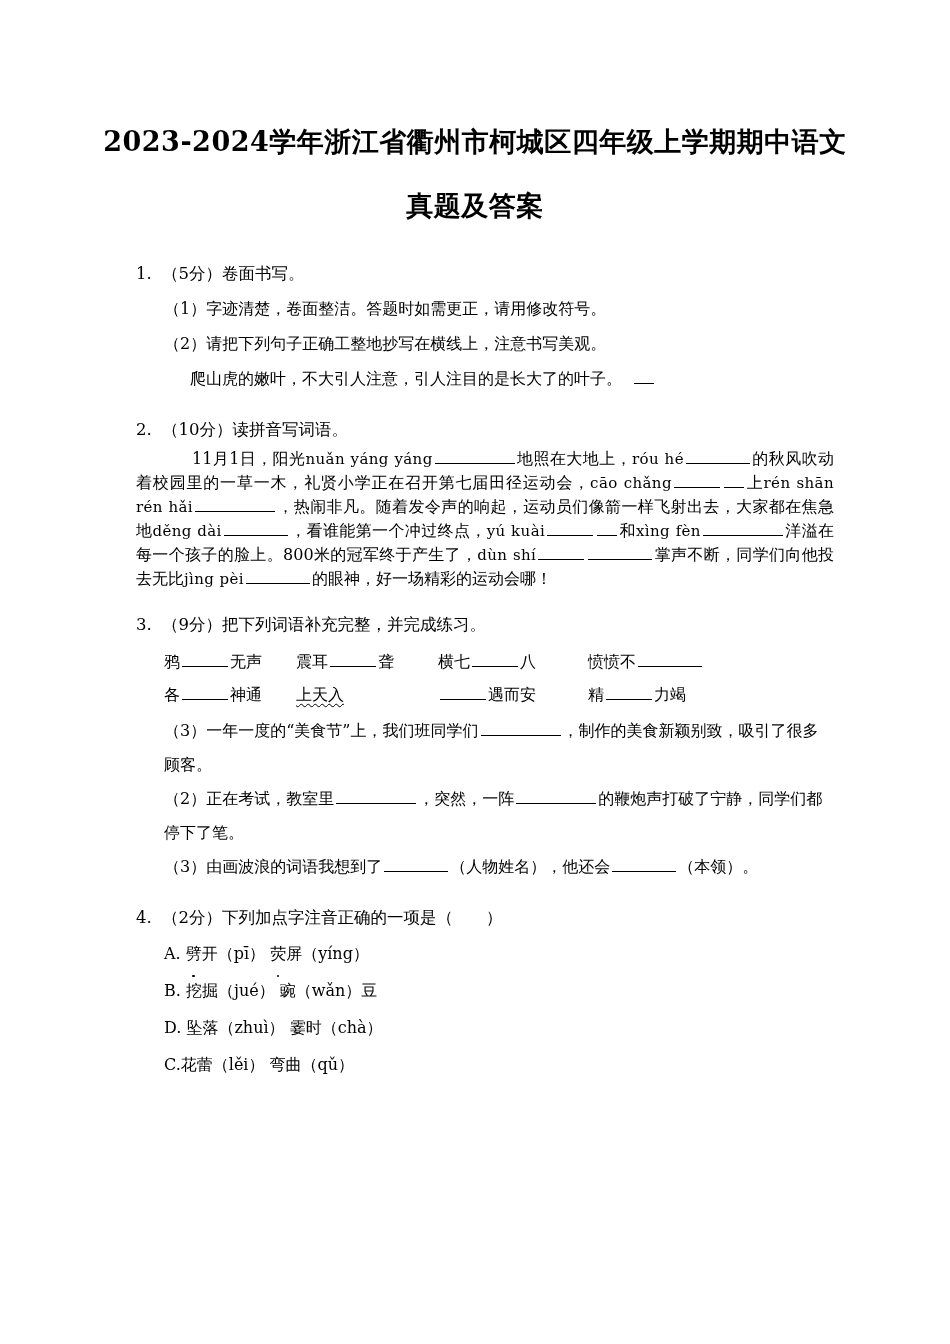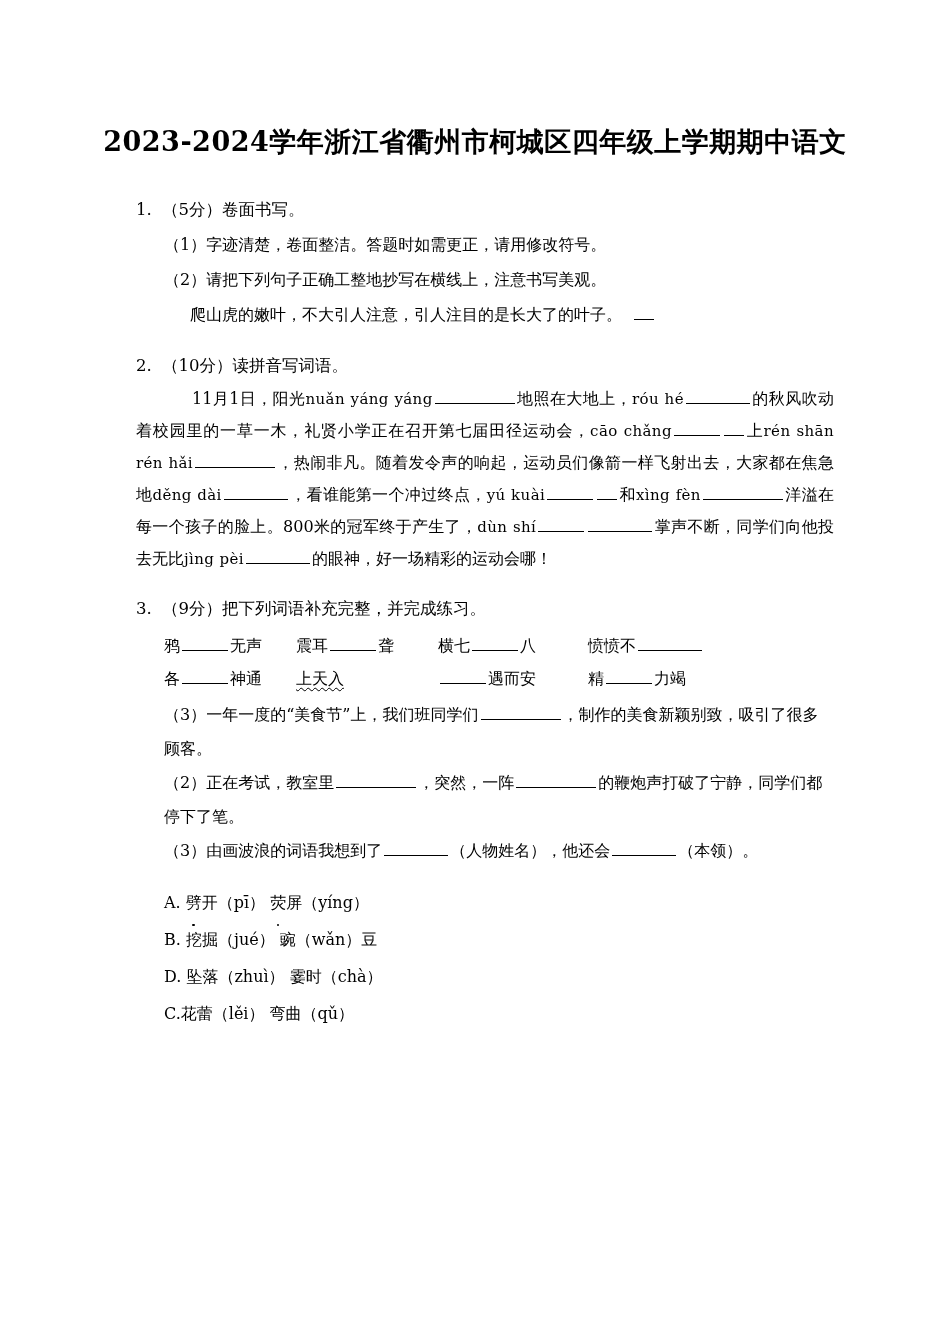--- a/index.html
+++ b/index.html
@@ -60,21 +60,21 @@
     font-size: 16px;
     line-height: 35px;
     margin: 0;
     padding-left: 28px;
   }
   .sub-tight {
     line-height: 34px;
   }
   .para {
     font-size: 16px;
-    line-height: 32px;
+    line-height: 24px;
     margin: 0;
     text-align: justify;
     text-justify: inter-character;
   }
   .para-indent {
     padding-left: 0;
     text-indent: 56px;
   }
   .opt {
     font-size: 16px;
@@ -144,20 +144,21 @@
   .spacer-3 { height: 3px; }
 </style>
 </head>
 <body>
 
 <div class="page">
 
   <div class="title-block">
     <h1 class="doc-title">
       <span class="title-line">2023-2024学年浙江省衢州市柯城区四年级上学期期中语文</span>
+      <span class="title-line">真题及答案</span>
     </h1>
   </div>
 
   <div class="body-block">
 
     <div class="q">
       <p class="q-head">
         <span class="q-num">1.</span><span>（5分）卷面书写。</span>
       </p>
       <p class="sub">（1）字迹清楚，卷面整洁。答题时如需更正，请用修改符号。</p>
@@ -193,20 +194,23 @@
       </p>
       <p class="sub sub-tight">
         <span>（2）正在考试，教室里</span><span class="blank b-lg"></span><span>，突然，一阵</span><span class="blank b-lg"></span><span>的鞭炮声打破了宁静，同学们都停下了笔。</span>
       </p>
       <p class="sub sub-tight">
         <span>（3）由画波浪的词语我想到了</span><span class="blank b-md"></span><span>（人物姓名），他还会</span><span class="blank b-md"></span><span>（本领）。</span>
       </p>
     </div>
 
     <div class="q">
+      <p class="q-head">
+        <span class="q-num">4.</span><span>（2分）下列加点字注音正确的一项是（　　）</span>
+      </p>
       <p class="opt">
         <span>A.</span>&nbsp;<span class="dotted">劈</span><span>开（pī）</span>&nbsp;<span class="dotted">荧</span><span>屏（yíng）</span>
       </p>
       <p class="opt">
         <span>B.</span>&nbsp;<span>挖掘（jué）  豌（wǎn）豆</span>
       </p>
       <p class="opt">
         <span>D.</span>&nbsp;<span>坠落（zhuì）  霎时（chà）</span>
       </p>
       <p class="opt">

